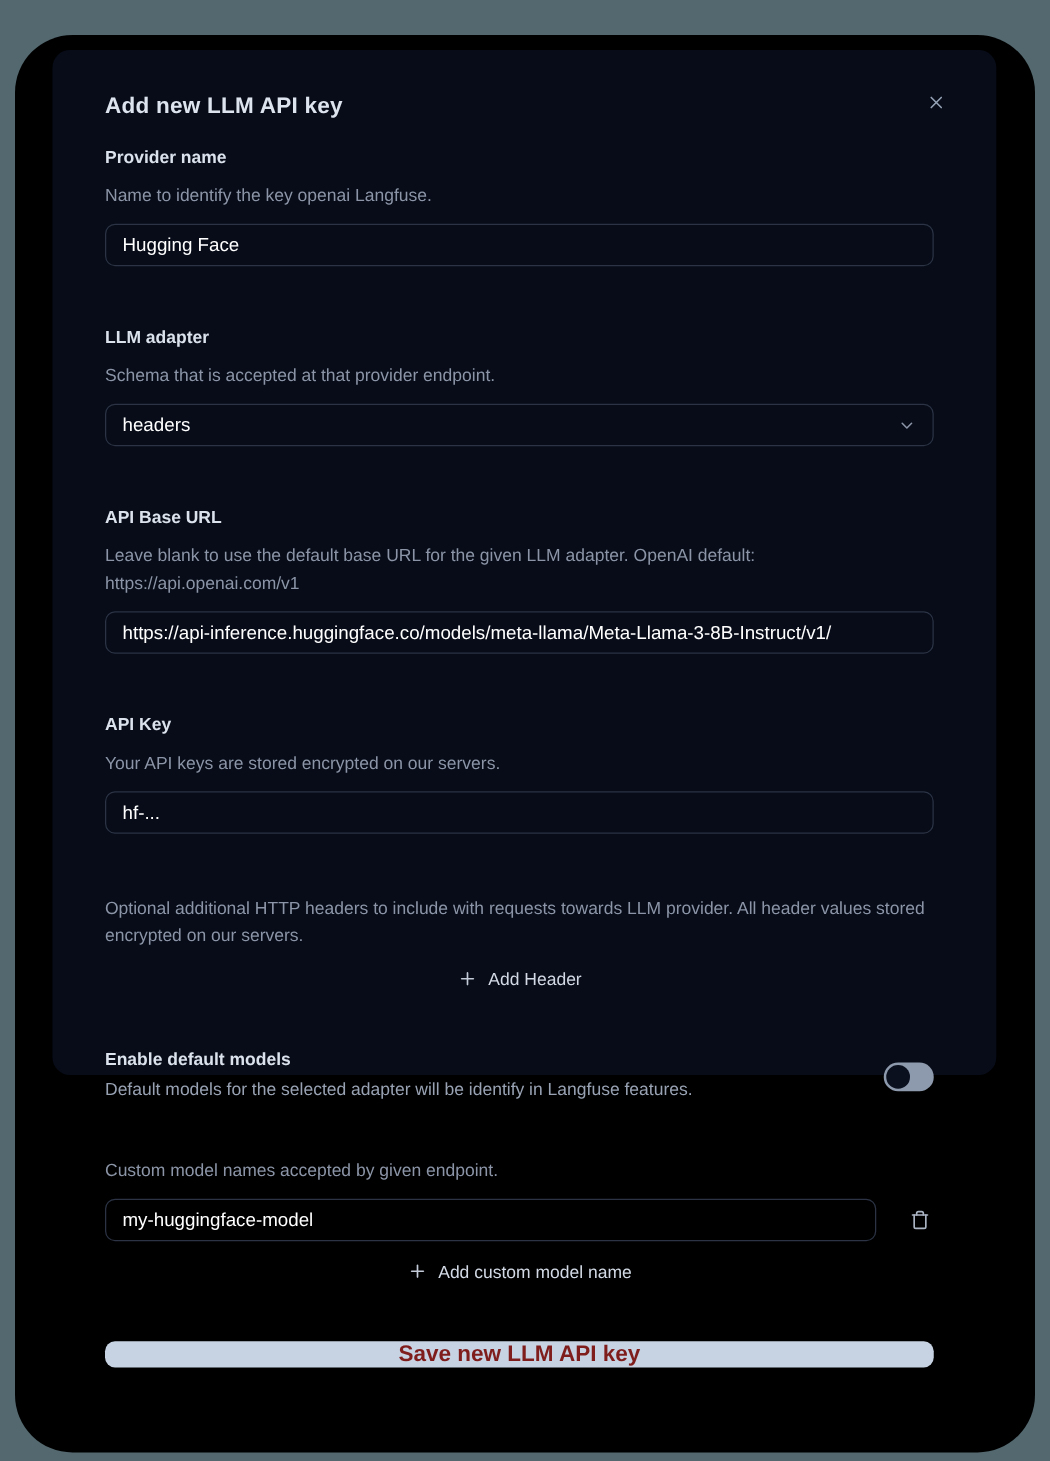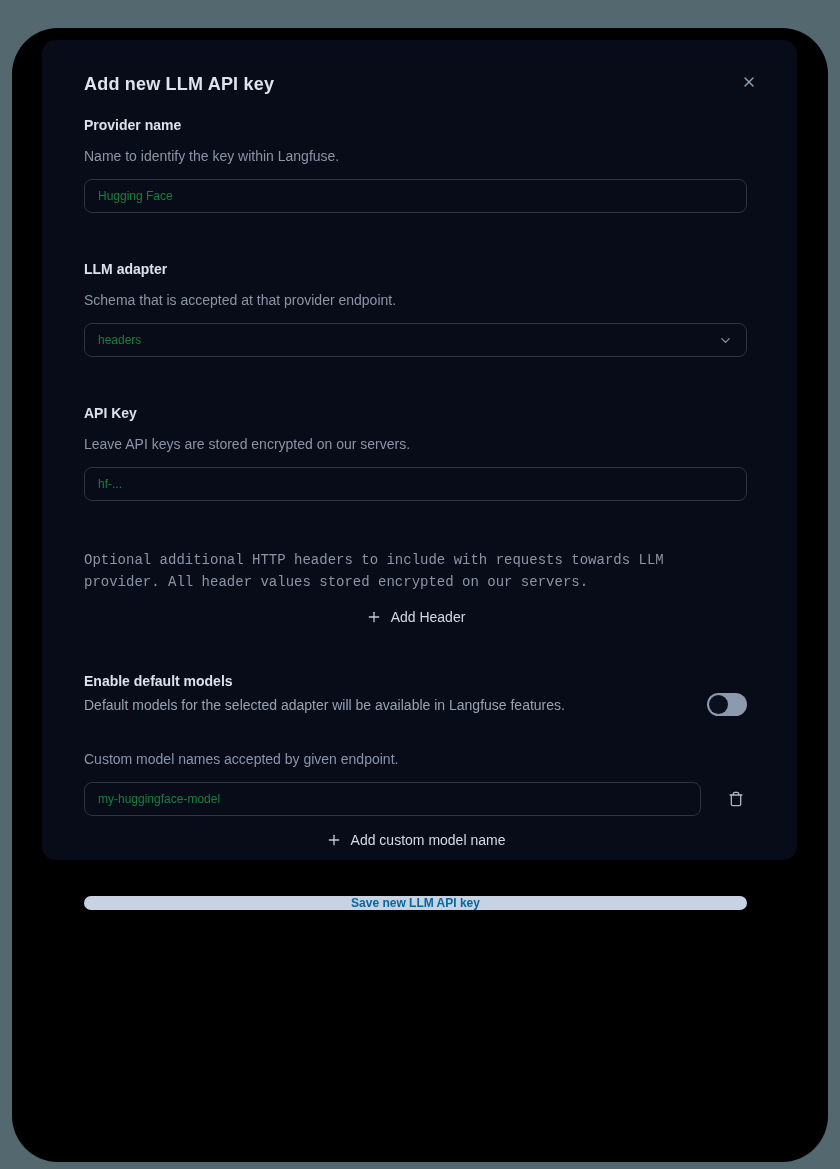--- a/index.html
+++ b/index.html
@@ -56,22 +56,22 @@
     line-height: 22px;
     color: #8b95a7;
     margin-bottom: 12px;
   }
   .text-input, .select-box {
     width: 100%;
     height: 34px;
     background: transparent;
     border: 1px solid #2b3344;
     border-radius: 8px;
-    color: #15803d;
-    font-size: 12px;
+    color: #ffffff;
+    font-size: 15px;
     font-family: "Liberation Sans", sans-serif;
     padding: 0 13px;
     outline: none;
   }
   .select-box {
     display: flex;
     align-items: center;
     justify-content: space-between;
     cursor: pointer;
   }
@@ -82,21 +82,21 @@
     gap: 9px;
     margin: 16px auto 0 auto;
     background: none; border: none;
     color: #d3dae5;
     font-size: 14px;
     font-weight: 400;
     font-family: "Liberation Sans", sans-serif;
     cursor: pointer;
   }
   .add-btn .plus { color: #c3cbd8; display: flex; }
-  .toggle-group { display: flex; align-items: flex-end; margin-bottom: 32px; }
+  .toggle-group { display: flex; align-items: center; margin-bottom: 43px; }
   .toggle-texts { flex: 1; }
   .toggle-texts .field-label { margin-bottom: 5px; }
   .toggle-texts .field-desc { margin-bottom: 0; color: #98a2b3; }
   .switch {
     position: relative;
     width: 40px; height: 23px;
     border-radius: 999px;
     background: #8d99ac;
     border: none;
     cursor: pointer;
@@ -120,22 +120,22 @@
     cursor: pointer;
     flex: 0 0 auto;
   }
   .save-btn {
     margin-top: auto;
     width: 100%;
     height: 34px;
     border: none;
     border-radius: 8px;
     background: #c7d3e2;
-    color: #0369a1;
-    font-size: 12px;
+    color: #7f1d1d;
+    font-size: 18px;
     font-weight: 700;
     font-family: "Liberation Sans", sans-serif;
     cursor: pointer;
     text-align: center;
   }
   svg { display: block; }
 </style>
 </head>
 <body>
 
@@ -150,61 +150,66 @@
         <svg width="16" height="16" viewBox="0 0 24 24" fill="none" stroke="currentColor" stroke-width="2" stroke-linecap="round" stroke-linejoin="round">
             <path d="M18 6 6 18"></path>
             <path d="m6 6 12 12"></path>
           </svg>
       </span>
     </button>
   </div>
 
   <div class="group">
     <label class="field-label">Provider name</label>
-    <div class="field-desc">Name to identify the key within Langfuse.</div>
+    <div class="field-desc">Name to identify the key openai Langfuse.</div>
     <input class="text-input" type="text" value="Hugging Face" style="">
   </div>
 
   <div class="group">
     <label class="field-label">LLM adapter</label>
     <div class="field-desc">Schema that is accepted at that provider endpoint.</div>
     <div class="select-box">
       <span>headers</span>
       <span class="chev">
         <svg width="15" height="15" viewBox="0 0 24 24" fill="none" stroke="currentColor" stroke-width="2" stroke-linecap="round" stroke-linejoin="round">
             <path d="m6 9 6 6 6-6"></path>
           </svg>
       </span>
     </div>
   </div>
 
+  <div class="group">
+    <label class="field-label">API Base URL</label>
+    <div class="field-desc">Leave blank to use the default base URL for the given LLM adapter. OpenAI default: https://api.openai.com/v1</div>
+    <input class="text-input" type="text" value="https://api-inference.huggingface.co/models/meta-llama/Meta-Llama-3-8B-Instruct/v1/" style="">
+  </div>
 
   <div class="group">
     <label class="field-label">API Key</label>
-    <div class="field-desc">Leave API keys are stored encrypted on our servers.</div>
+    <div class="field-desc">Your API keys are stored encrypted on our servers.</div>
     <input class="text-input" type="text" value="hf-..." style="">
   </div>
 
   <div class="group">
-    <div class="field-desc" style="margin-bottom:0;font-family:Liberation Mono, monospace;">Optional additional HTTP headers to include with requests towards LLM provider. All header values stored encrypted on our servers.</div>
+    <div class="field-desc" style="margin-bottom:0;">Optional additional HTTP headers to include with requests towards LLM provider. All header values stored encrypted on our servers.</div>
     <button class="add-btn">
       <span class="plus">
         <svg width="16" height="16" viewBox="0 0 24 24" fill="none" stroke="currentColor" stroke-width="2" stroke-linecap="round" stroke-linejoin="round">
             <path d="M12 5v14"></path>
             <path d="M5 12h14"></path>
           </svg>
       </span>
       <span>Add Header</span>
     </button>
   </div>
 
   <div class="toggle-group">
     <div class="toggle-texts">
       <label class="field-label">Enable default models</label>
-      <div class="field-desc">Default models for the selected adapter will be available in Langfuse features.</div>
+      <div class="field-desc">Default models for the selected adapter will be identify in Langfuse features.</div>
     </div>
     <button class="switch" aria-checked="false">
       <span class="knob"></span>
     </button>
   </div>
 
   <div class="group">
     <div class="field-desc">Custom model names accepted by given endpoint.</div>
     <div class="custom-row">
       <input class="text-input" type="text" value="my-huggingface-model" style="">

